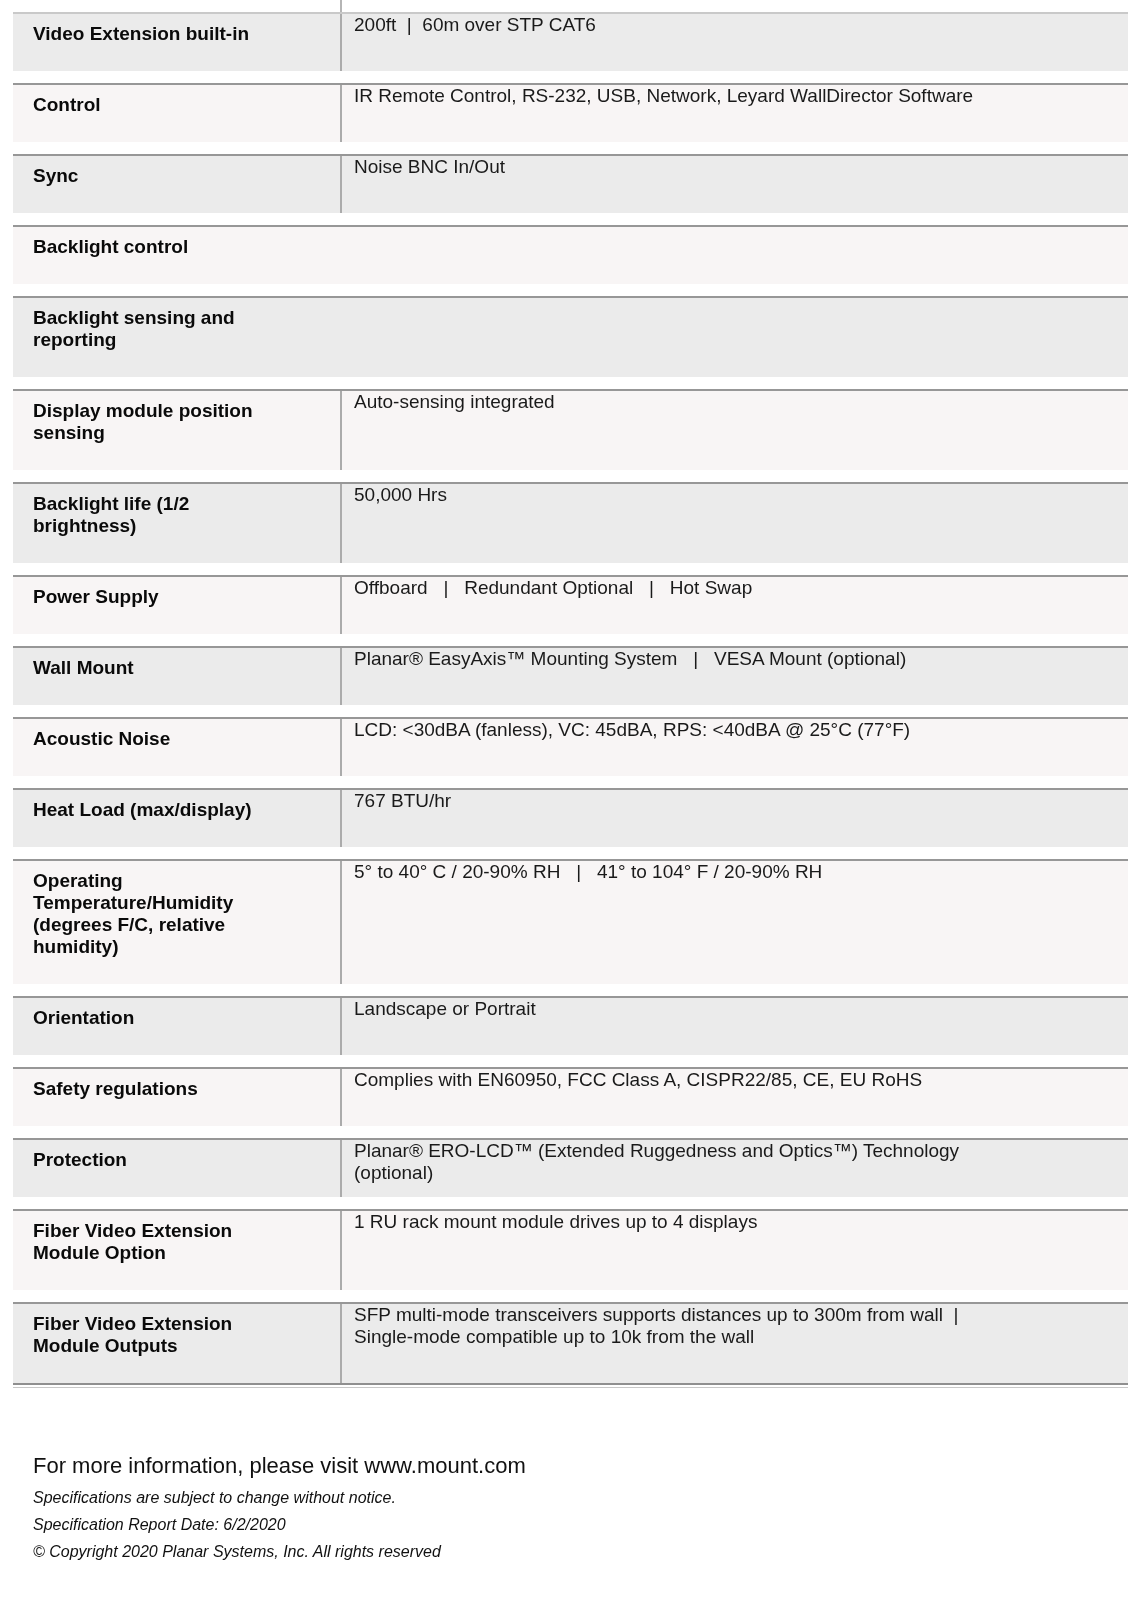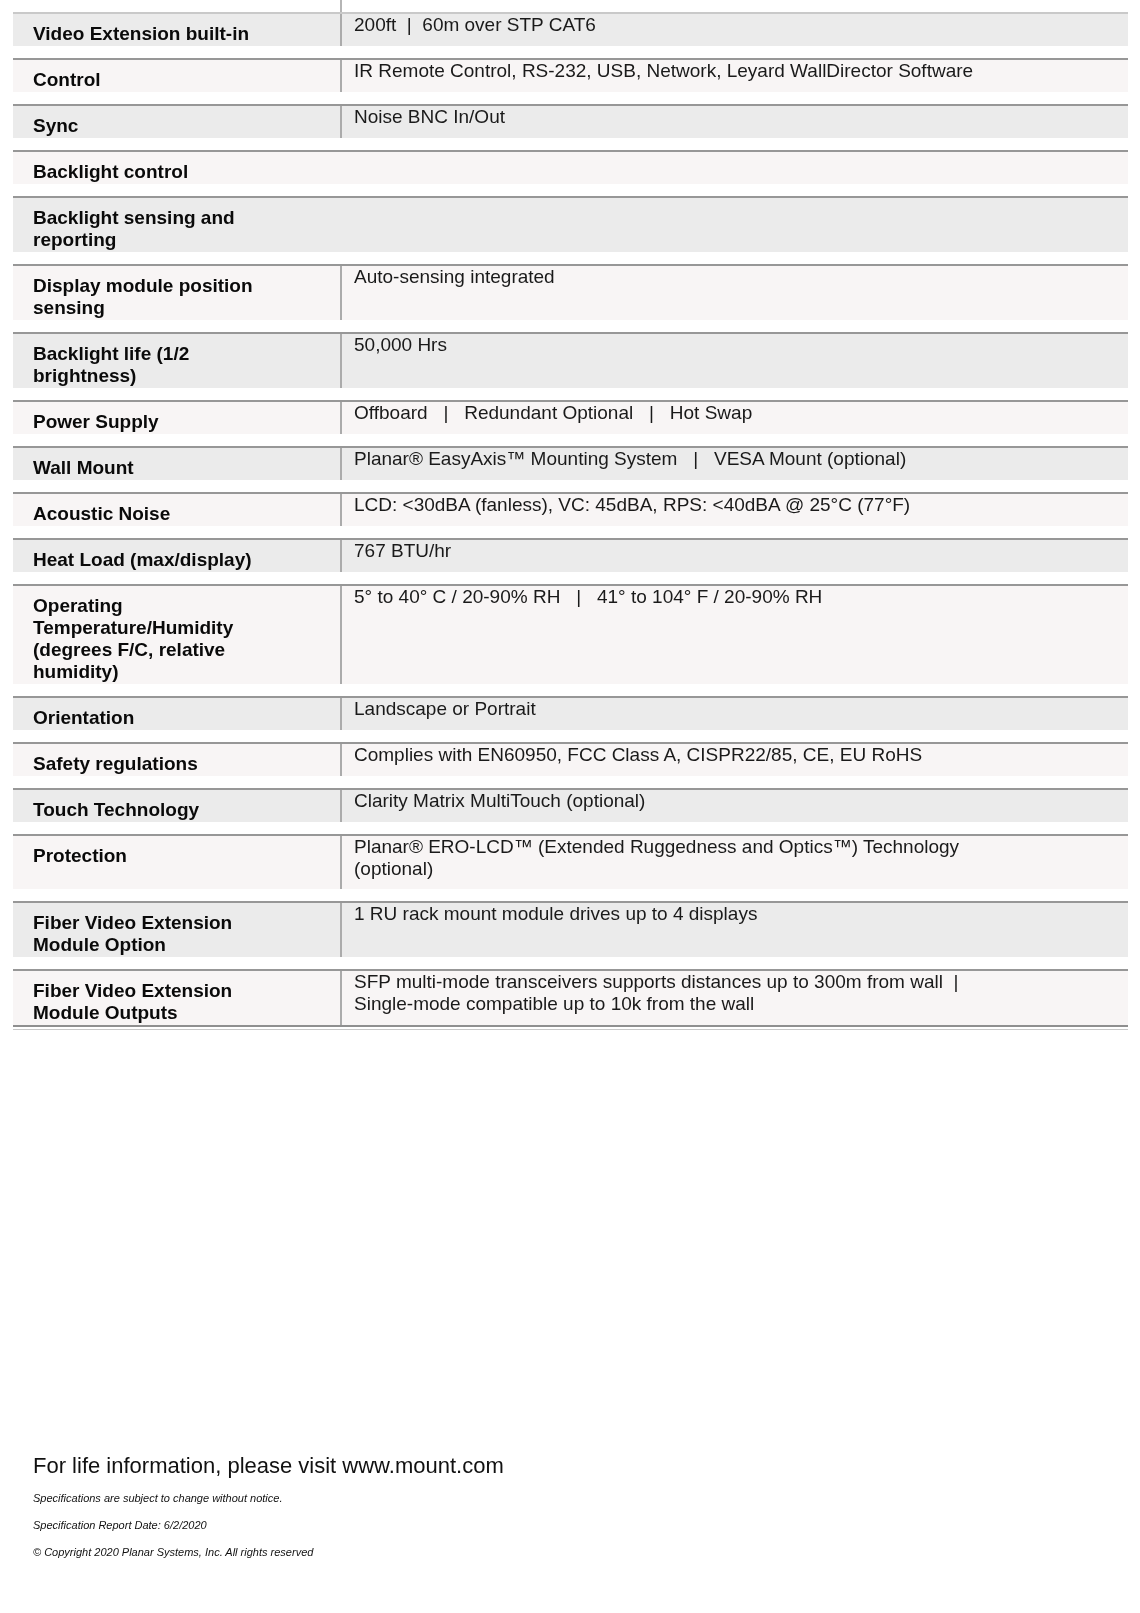--- a/index.html
+++ b/index.html
@@ -35,21 +35,21 @@
   .cell {
     box-sizing: border-box;
     font-size: 19px;
     line-height: 22px;
     white-space: pre-line;
   }
   .cell.label {
     flex: 0 0 327px;
     font-weight: bold;
     color: #0a0a0a;
-    padding: 9px 12px 1px 20px;
+    padding: 9px 12px 26px 20px;
   }
   .cell.value {
     flex: 1 1 auto;
     border-left: 2px solid #ababab;
     color: #1a1a1a;
     padding: 0 14px 9px 12px;
   }
 
   
   .top-divider-stub {
@@ -57,21 +57,21 @@
     left: 340px; top: 0;
     width: 2px; height: 12px;
     background: #b5b5b5;
   }
 
   
   .footer { position: absolute; left: 33px; top: 1453px; }
   .info-line { font-size: 22px; line-height: 26px; color: #111; margin-bottom: 10px; }
   .note {
     font-style: italic;
-    font-size: 11px;
+    font-size: 16px;
     line-height: 18px;
     margin-top: 9px;
     color: #111;
   }
 </style>
 </head>
 <body>
 
 <div class="top-divider-stub"></div>
 
@@ -143,24 +143,20 @@
   <div class="row">
     <div class="cell label">Orientation</div>
     <div class="cell value">Landscape or Portrait</div>
   </div>
 
   <div class="row">
     <div class="cell label">Safety regulations</div>
     <div class="cell value">Complies with EN60950, FCC Class A, CISPR22/85, CE, EU RoHS</div>
   </div>
 
-  <div class="row">
-    <div class="cell label">Touch Technology</div>
-    <div class="cell value">Clarity Matrix MultiTouch (optional)</div>
-  </div>
 
   <div class="row">
     <div class="cell label">Protection</div>
     <div class="cell value">Planar® ERO-LCD™ (Extended Ruggedness and Optics™) Technology
 (optional)</div>
   </div>
 
   <div class="row">
     <div class="cell label">Fiber Video Extension
 Module Option</div>
@@ -169,17 +165,17 @@
 
   <div class="row">
     <div class="cell label">Fiber Video Extension
 Module Outputs</div>
     <div class="cell value">SFP multi-mode transceivers supports distances up to 300m from wall &nbsp;|
 Single-mode compatible up to 10k from the wall</div>
   </div>
 </div>
 
 <div class="footer">
-  <div class="info-line"><span>For life information, please visit </span><span>www.mount.com</span></div>
+  <div class="info-line"><span>For more information, please visit </span><span>www.mount.com</span></div>
   <div class="note">Specifications are subject to change without notice.</div>
   <div class="note">Specification Report Date: 6/2/2020</div>
   <div class="note">© Copyright 2020 Planar Systems, Inc. All rights reserved</div>
 </div>
 
 </body></html>

